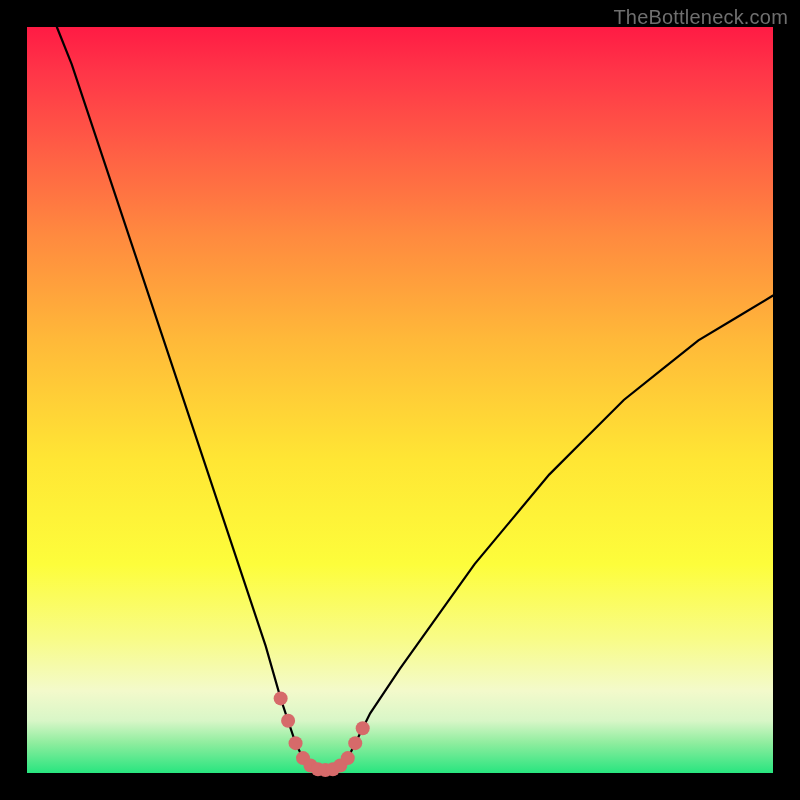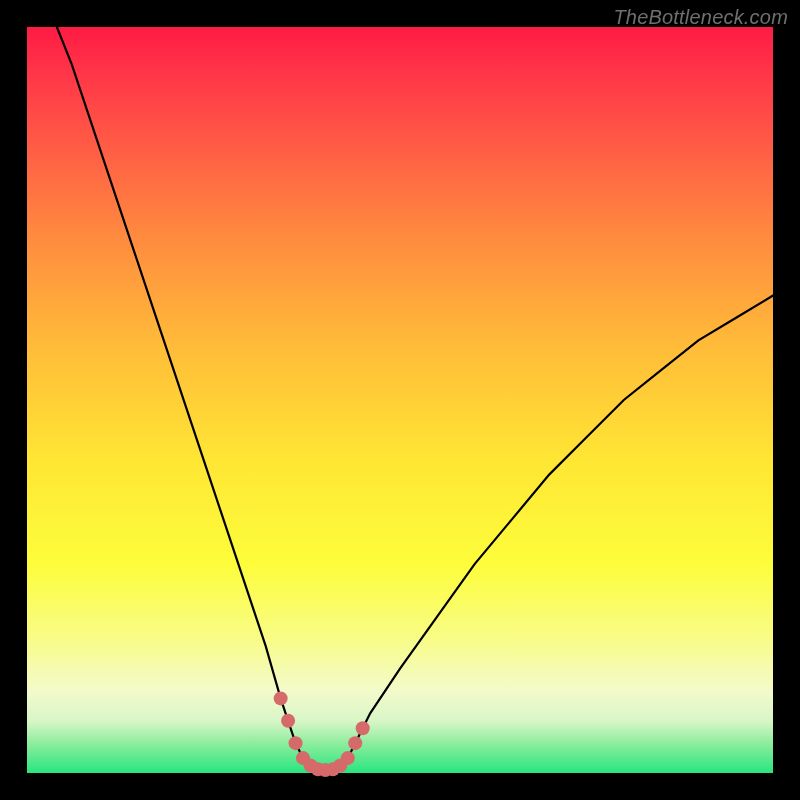--- a/index.html
+++ b/index.html
@@ -9,21 +9,20 @@
     height: 800px;
     background: #000;
     overflow: hidden;
     font-family: Arial, Helvetica, sans-serif;
   }
   .stage {
     position: relative;
     width: 800px;
     height: 620px;
     background: #000;
-    font-style: italic;
   }
   .plot-area {
     position: absolute;
     left: 27px;
     top: 27px;
     width: 746px;
     height: 746px;
     background: linear-gradient(to bottom,
       #ff1b44 0%,
       #ff3548 6%,

